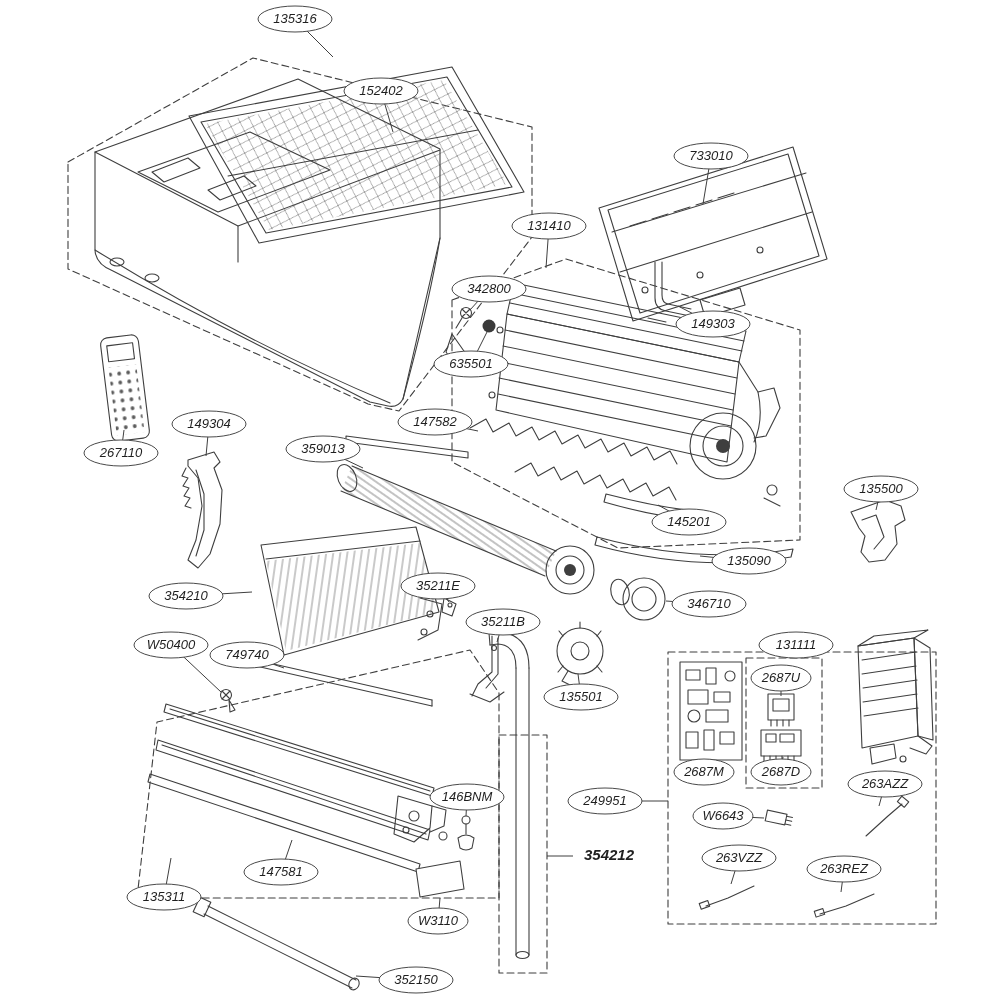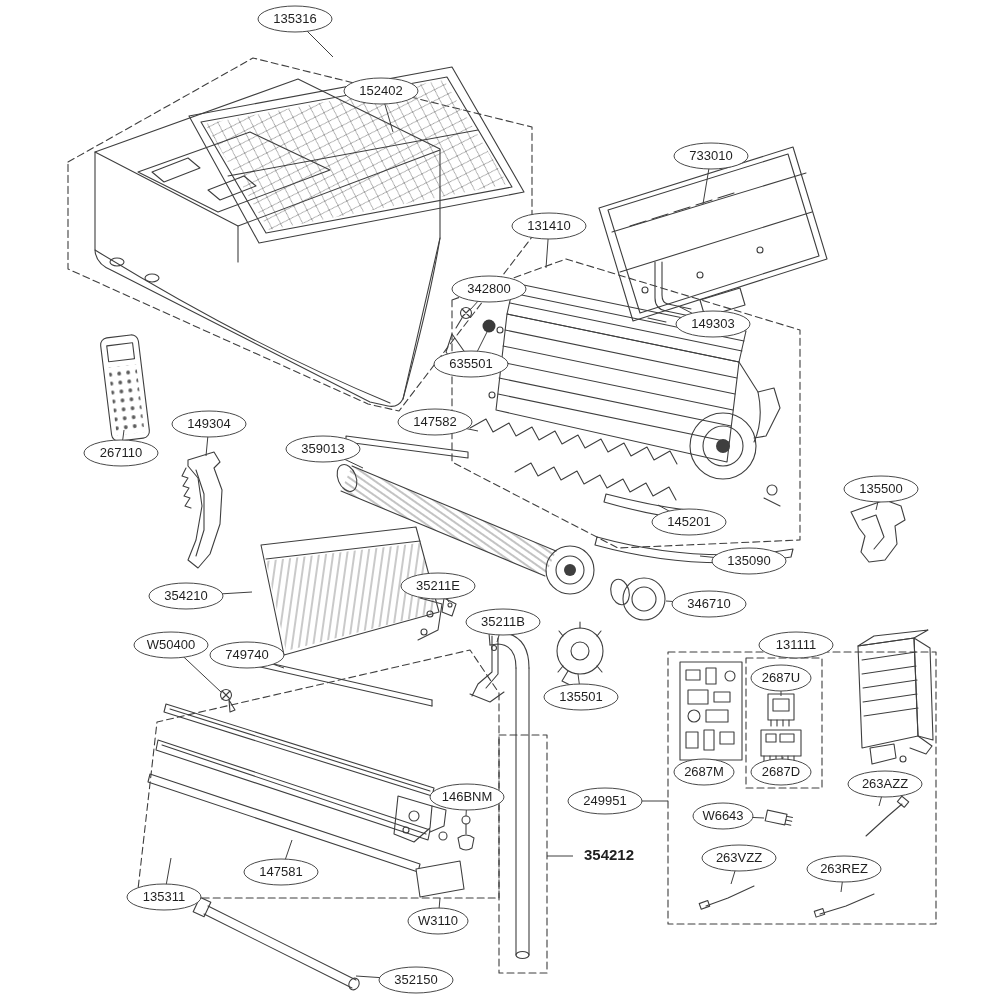--- a/index.html
+++ b/index.html
@@ -1,17 +1,17 @@
 <!DOCTYPE html>
 <html><head>
 <meta charset="utf-8">
 <style>
   html,body{margin:0;padding:0;background:#ffffff;}
   #stage{position:relative;width:1000px;height:1000px;background:#ffffff;overflow:hidden;
-         font-family:"Liberation Sans", sans-serif;}
+         font-family:"Liberation Sans", sans-serif;font-style:italic;}
   svg text{font-family:"Liberation Sans", sans-serif;}
 </style>
 </head>
 <body>
 
 <div id="stage">
 <svg id="diagram-svg" width="1000" height="1000" viewBox="0 0 1000 1000">
   <defs>
     <pattern id="crosshatch" width="14" height="14" patternUnits="userSpaceOnUse" patternTransform="rotate(18)">
       <path d="M0,0 L14,14 M14,0 L0,14" stroke="#8a8a8a" stroke-width="0.8" fill="none"></path>

